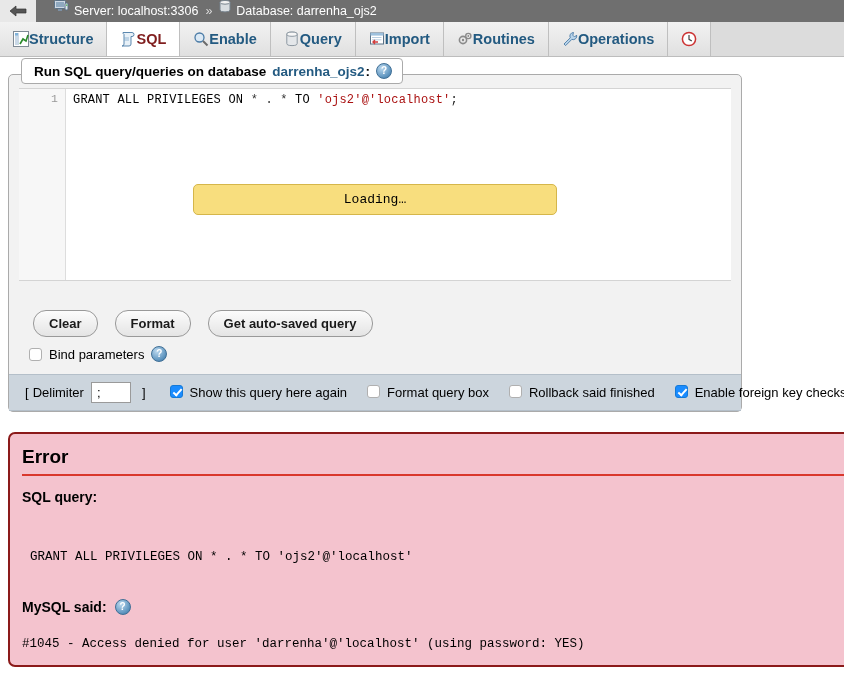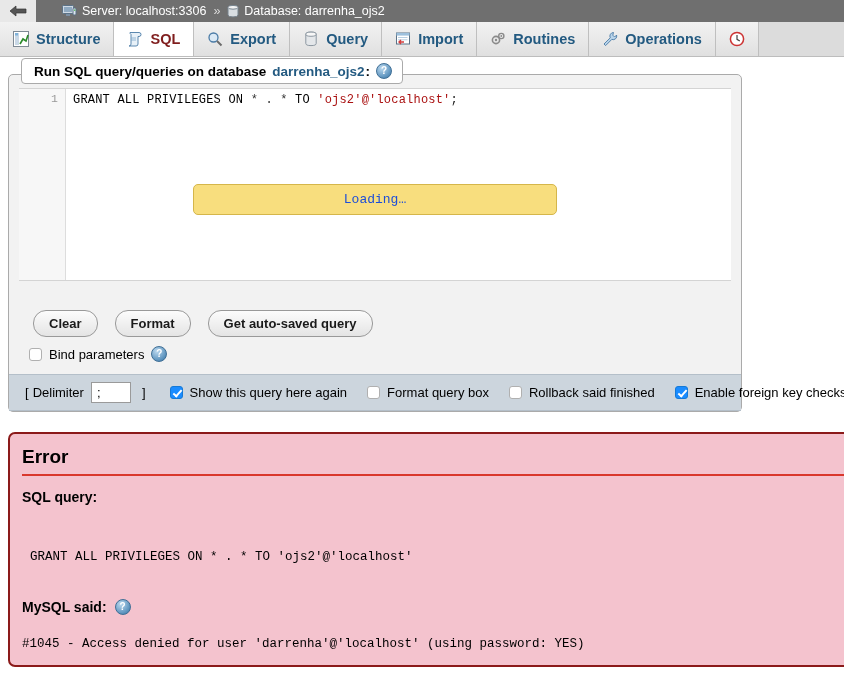--- a/index.html
+++ b/index.html
@@ -22,37 +22,37 @@
     white-space: nowrap;
   }
   .backbtn {
     width: 36px; height: 22px;
     background: #e8e8e8;
     display: flex; align-items: center; justify-content: center;
     flex: 0 0 auto;
   }
   .backbtn svg { display:block; }
   .crumbs {
-    display: flex; align-items: center;
-    padding-left: 26px; gap: 5px;
+    display: flex; 
+    padding-left: 18px; gap: 5px;
     line-height: 22px;
   }
   .crumbs .sep { color:#dcdcdc; padding: 0 2px; }
   .crumb-txt { color: #ffffff; }
 
   
   .tabbar {
     display: flex;
     align-items: stretch;
     height: 34px;
     background: #dcdcdc;
     border-bottom: 1px solid #bdbdbd;
   }
   .tab {
-    display: flex; align-items: center; gap: 7px;
+    display: flex; align-items: center; 
     padding: 0 13px;
     font-size: 14.5px; font-weight: bold;
     color: #235a81;
     background: linear-gradient(to bottom,#f2f2f2 0%, #e0e0e0 100%);
     border-right: 1px solid #bfbfbf;
     cursor: pointer;
     white-space: nowrap;
   }
   .tab.active {
     background: #ffffff;
@@ -132,21 +132,21 @@
     left: 0; right: 0; top: 95px;
     display: flex; justify-content: center;
     pointer-events: none;
   }
   .loadingbox {
     pointer-events: auto;
     width: 362px;
     background: #f8de7e;
     border: 1px solid #d5b64a;
     border-radius: 5px;
-    color: #1d4ed8;
+    color: #000000;
     font-size: 13px;
     text-align: center;
     padding: 7px 0;
   }
 
   
   .btnrow {
     display: flex; align-items: center; gap: 17px;
     padding: 12px 0 0 24px;
   }
@@ -224,21 +224,21 @@
     width: 40px; height: 21px;
     margin: 0 7px;
     border: 1px solid #9a9a9a;
     background: #ffffff;
     font-family: "Liberation Sans", sans-serif;
     font-size: 13px;
     padding: 0 5px;
     box-sizing: border-box;
   }
   .opt {
-    display: flex; align-items: center; gap: 7px;
+    display: flex; align-items: flex-start; gap: 7px;
     margin-left: 20px;
     white-space: nowrap;
   }
 
   
   .errpanel {
     margin: 20px 0 0 8px;
     width: 844px;
     box-sizing: border-box;
     background: #f4c3ce;
@@ -326,21 +326,21 @@
       <line x1="4" y1="9" x2="9" y2="9" stroke="#7fa8c9" stroke-width="0.8"></line>
     </svg>
     <span>SQL</span>
   </div>
 
   <div class="tab">
     <svg class="ticon" viewBox="0 0 16 16">
       <circle cx="6.5" cy="6.5" r="4.5" fill="#dbe9f5" stroke="#4a7ba6" stroke-width="1.3"></circle>
       <line x1="10" y1="10" x2="14.5" y2="14.5" stroke="#6b6b6b" stroke-width="2"></line>
     </svg>
-    <span>Export</span>
+    <span>Enable</span>
   </div>
 
   <div class="tab">
     <svg class="ticon" viewBox="0 0 16 16">
       <ellipse cx="8" cy="3.2" rx="5.2" ry="2.1" fill="#f0f0f0" stroke="#8c97a1"></ellipse>
       <path d="M2.8 3.2 L2.8 12.5 A5.2 2.1 0 0 0 13.2 12.5 L13.2 3.2" fill="#e4e7ea" stroke="#8c97a1"></path>
       <ellipse cx="8" cy="3.2" rx="5.2" ry="2.1" fill="#f7f7f7" stroke="#8c97a1"></ellipse>
     </svg>
     <span>Query</span>
   </div>

